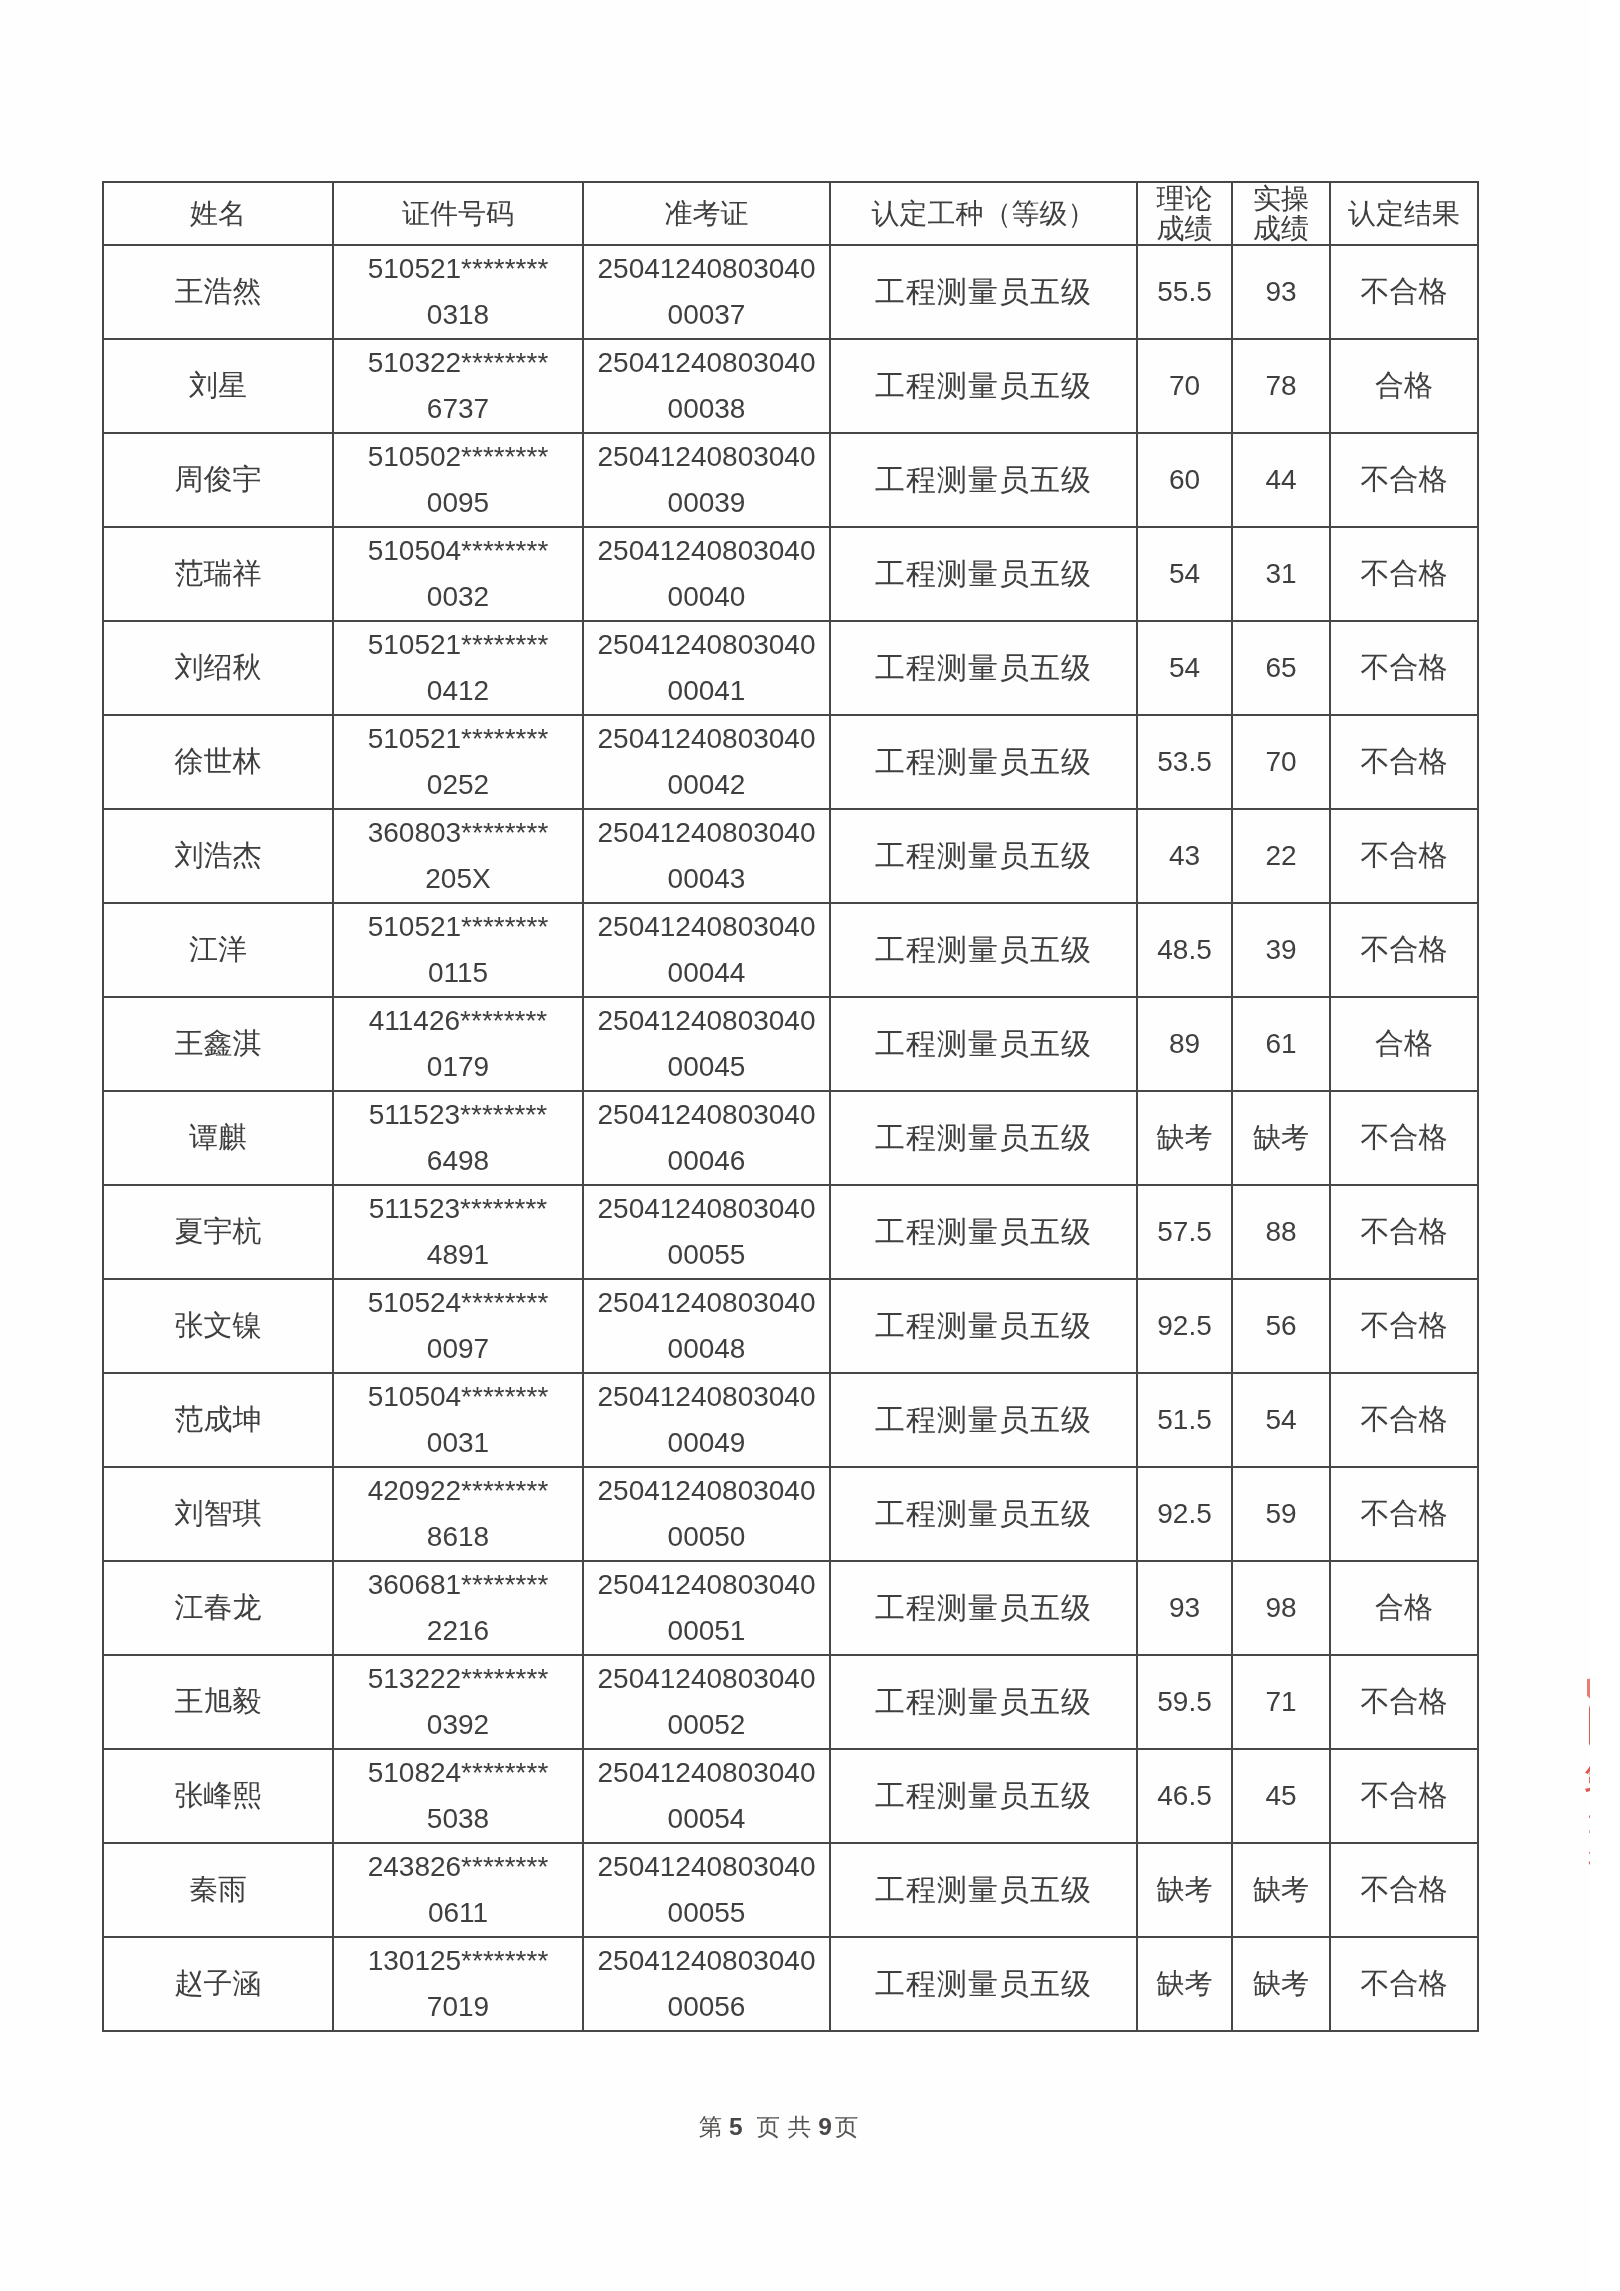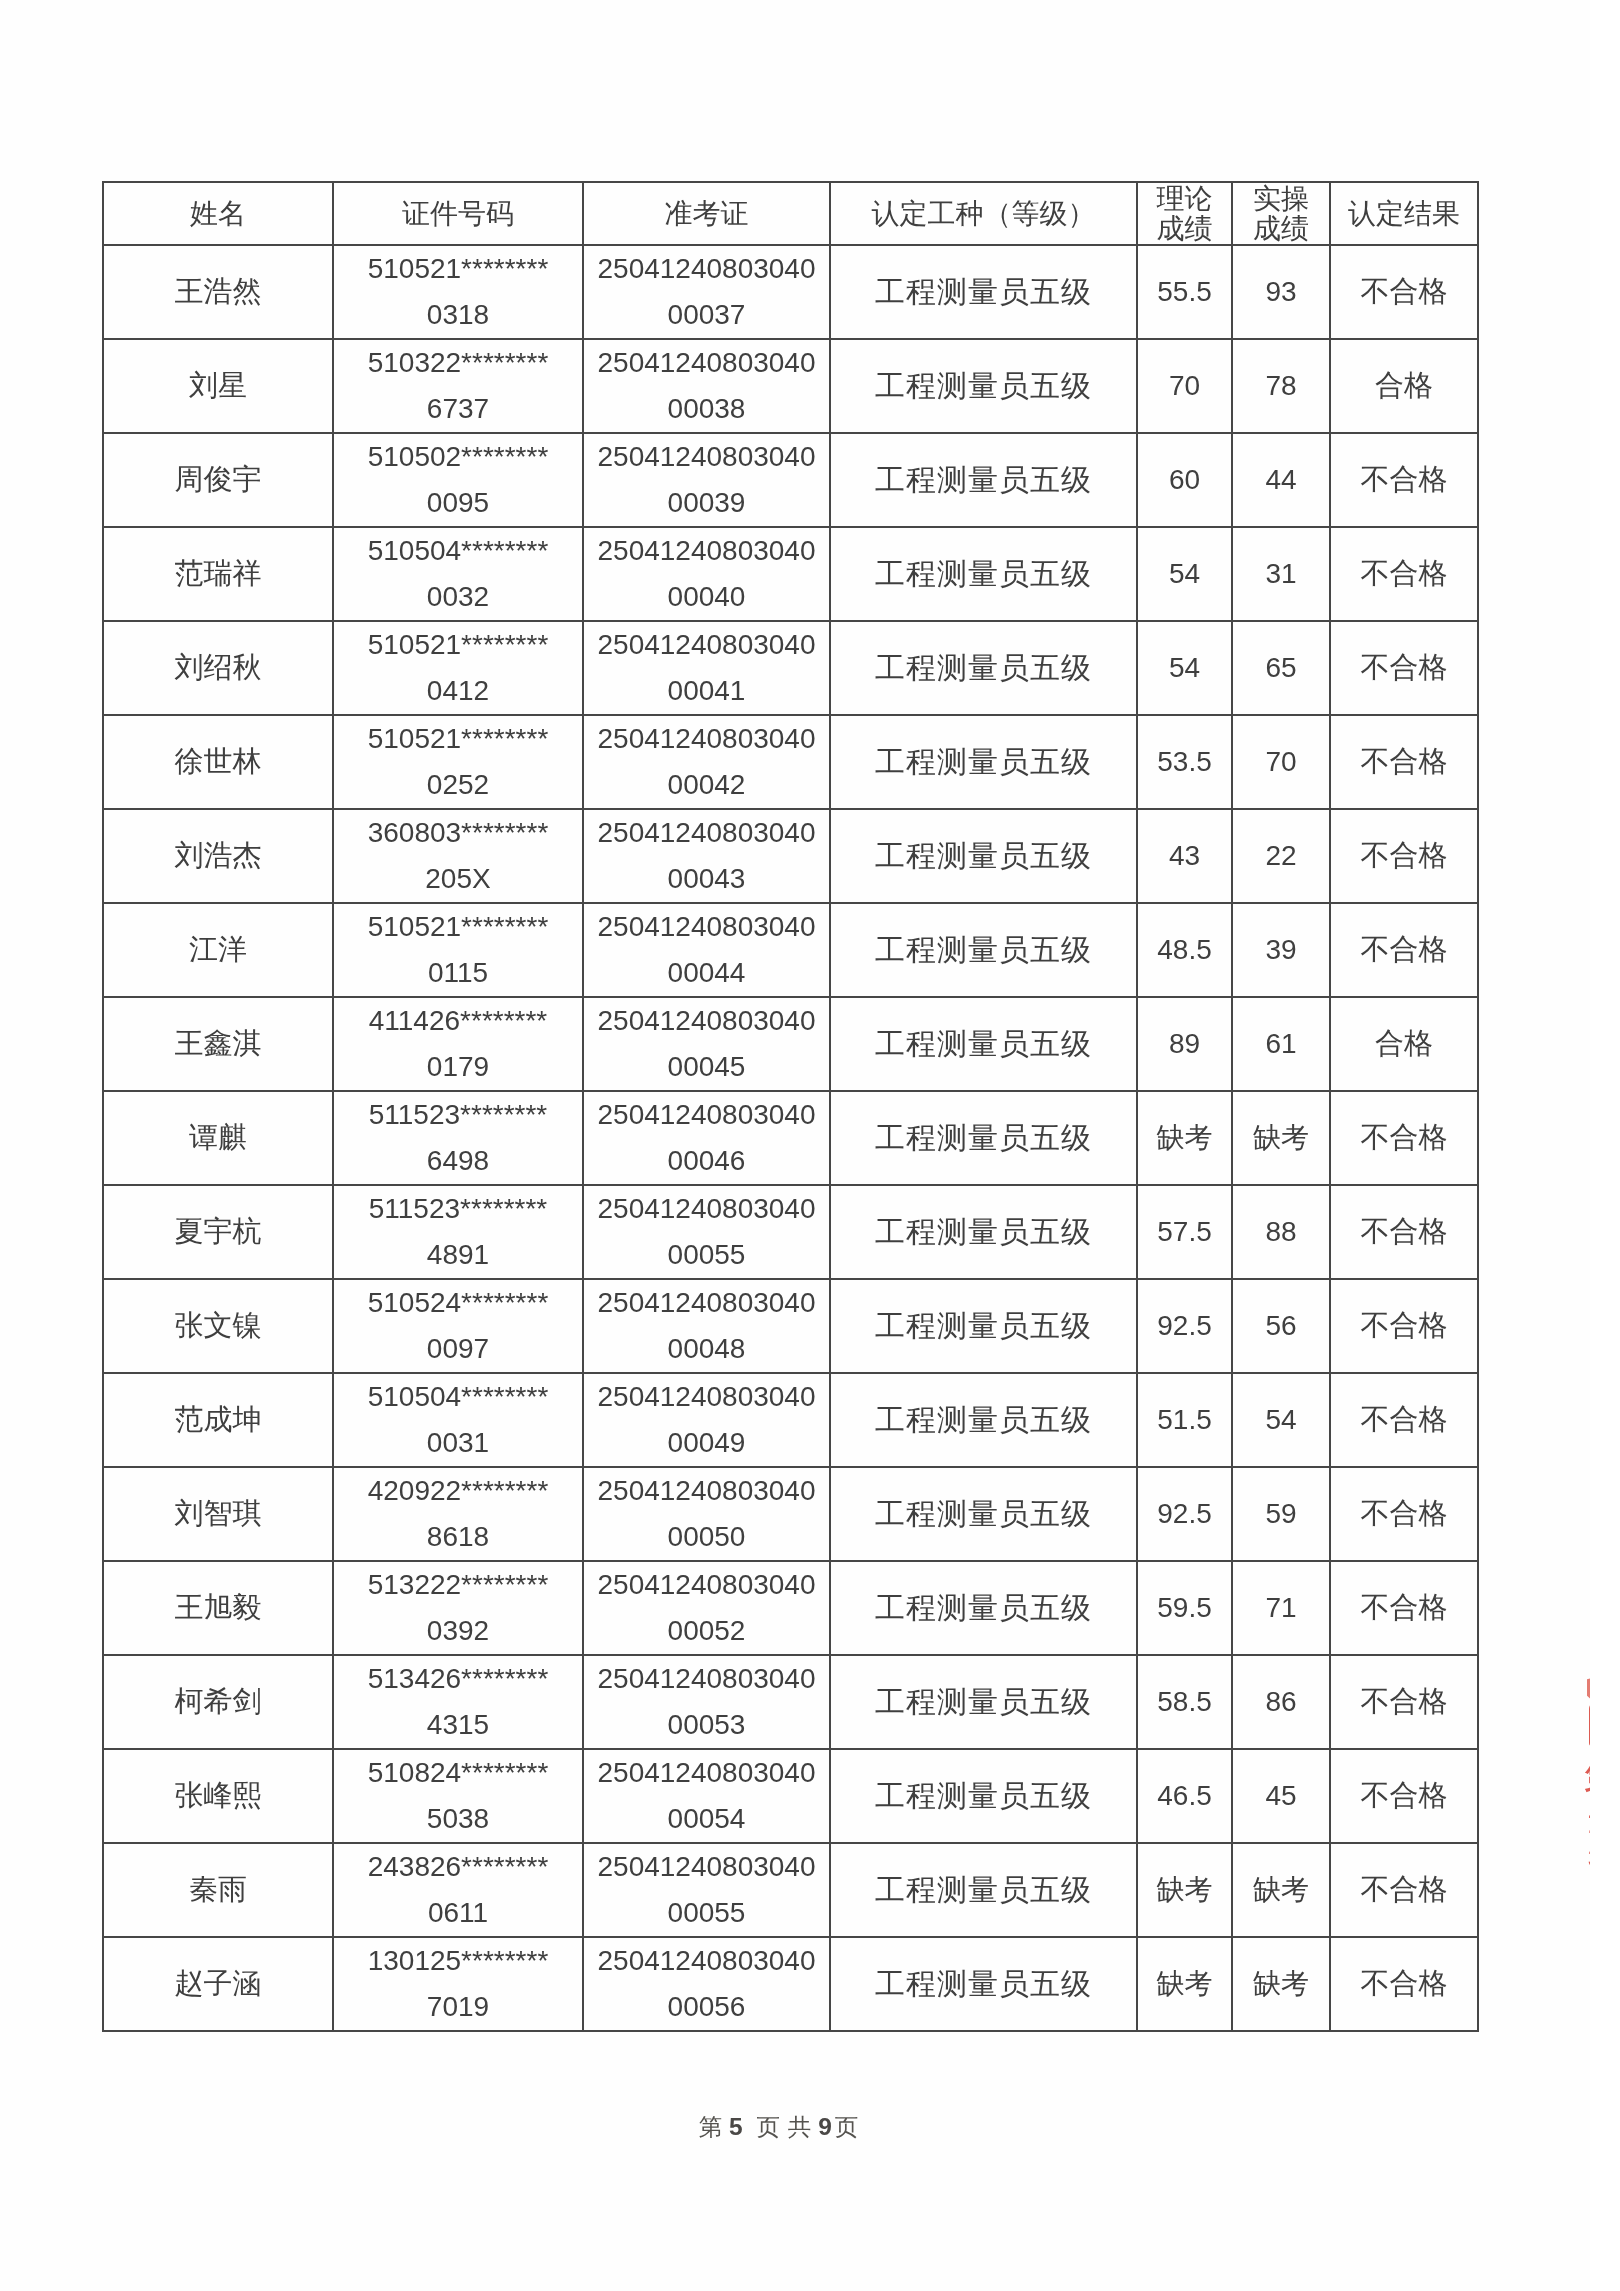--- a/index.html
+++ b/index.html
@@ -321,47 +321,47 @@
           <td class="num">
             <div class="line">25041240803040</div>
             <div class="line">00050</div>
           </td>
           <td class="cjk trade">工程测量员五级</td>
           <td class="score">92.5</td>
           <td class="score">59</td>
           <td class="cjk">不合格</td>
         </tr>
         <tr>
+          <td class="cjk">江春龙</td>
+          <td class="num">
+            <div class="line">360681********</div>
+            <div class="line">2216</div>
+          </td>
+          <td class="num">
+            <div class="line">25041240803040</div>
+            <div class="line">00051</div>
+          </td>
+          <td class="cjk trade">工程测量员五级</td>
+          <td class="score">93</td>
+          <td class="score">98</td>
+          <td class="cjk">合格</td>
+        </tr>
+        <tr>
           <td class="cjk">王旭毅</td>
           <td class="num">
             <div class="line">513222********</div>
             <div class="line">0392</div>
           </td>
           <td class="num">
             <div class="line">25041240803040</div>
             <div class="line">00052</div>
           </td>
           <td class="cjk trade">工程测量员五级</td>
           <td class="score">59.5</td>
           <td class="score">71</td>
-          <td class="cjk">不合格</td>
-        </tr>
-        <tr>
-          <td class="cjk">柯希剑</td>
-          <td class="num">
-            <div class="line">513426********</div>
-            <div class="line">4315</div>
-          </td>
-          <td class="num">
-            <div class="line">25041240803040</div>
-            <div class="line">00053</div>
-          </td>
-          <td class="cjk trade">工程测量员五级</td>
-          <td class="score">58.5</td>
-          <td class="score">86</td>
           <td class="cjk">不合格</td>
         </tr>
         <tr>
           <td class="cjk">张峰熙</td>
           <td class="num">
             <div class="line">510824********</div>
             <div class="line">5038</div>
           </td>
           <td class="num">
             <div class="line">25041240803040</div>

